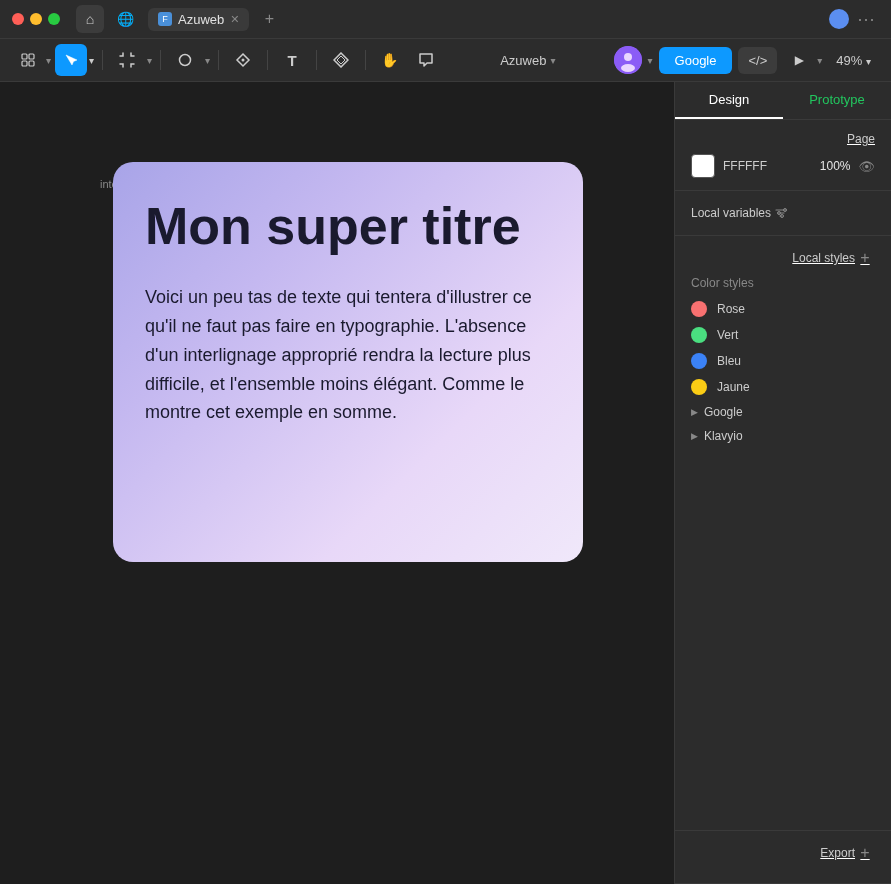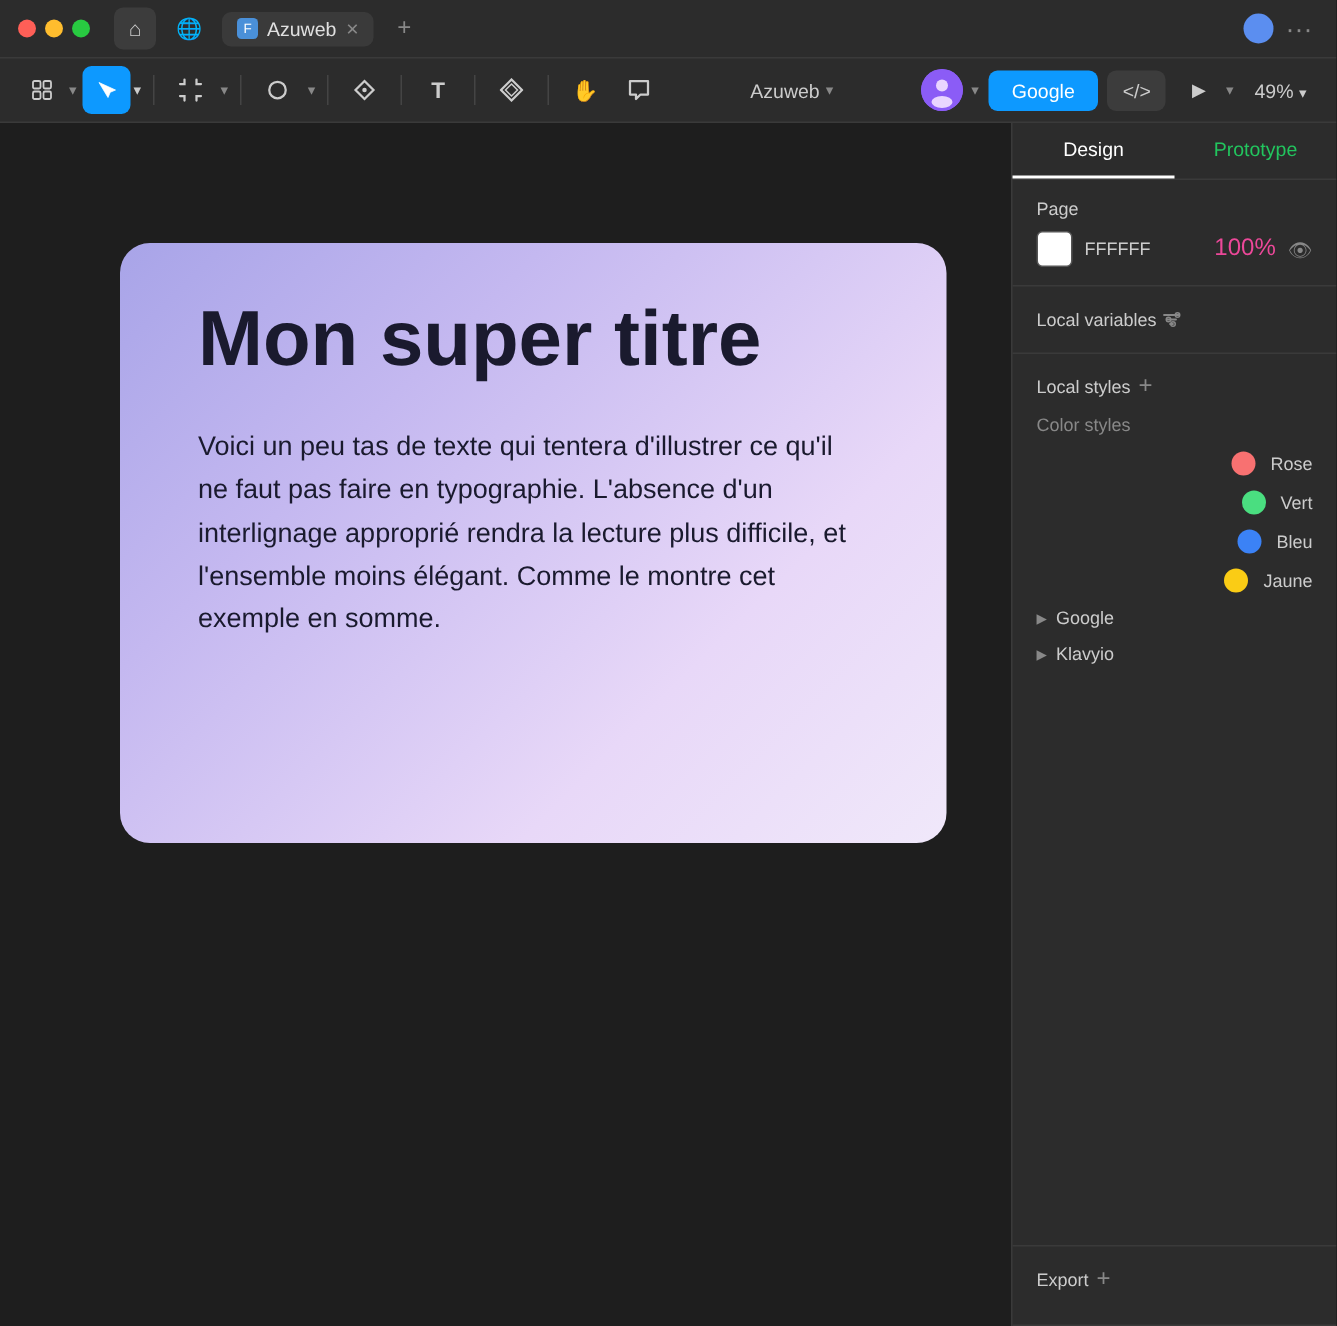--- a/index.html
+++ b/index.html
@@ -237,26 +237,26 @@
       position: absolute;
       top: 60px;
       left: 100px;
       font-size: 11px;
       color: #888;
       margin-top: 36px;
     }
     .design-card {
       position: absolute;
       top: 80px;
-      left: 80px;
-      width: 551px;
+      left: 113px;
+      width: 470px;
       height: 400px;
       border-radius: 20px;
       background: linear-gradient(135deg, #a8a4e8 0%, #c4b8f0 30%, #e8d8f8 70%, #f0e8fa 100%);
-      padding: 36px 52px;
+      padding: 36px 32px;
     }
     .card-title {
       font-size: 52px;
       font-weight: 900;
       color: #1a1a2e;
       line-height: 1.1;
       margin-bottom: 28px;
       font-family: -apple-system, BlinkMacSystemFont, 'Helvetica Neue', sans-serif;
     }
     .card-body {
@@ -291,22 +291,23 @@
       border-bottom: 2px solid #fff;
     }
 
     .panel-section {
       border-bottom: 1px solid #3a3a3a;
       padding: 12px 16px;
     }
     .section-header {
       display: flex;
       align-items: center;
-      justify-content: flex-start;
+      justify-content: flex-end;
       margin-bottom: 8px;
+      text-decoration: underline;
     }
     .section-title {
       font-size: 12px;
       font-weight: 500;
       color: #ccc;
     }
     .section-action {
       color: #888;
       font-size: 14px;
       cursor: pointer;
@@ -331,22 +332,22 @@
       border-radius: 4px;
       background: #fff;
       border: 1px solid #555;
     }
     .page-value {
       font-size: 12px;
       color: #ccc;
       flex: 1;
     }
     .page-percent {
-      font-size: 16px;
-      color: #ec4899;
+      font-size: 12px;
+      color: #e5e5e5;
     }
     .eye-btn {
       color: #888;
       font-size: 13px;
       cursor: pointer;
     }
 
     
     .variables-row {
       display: flex;
@@ -354,21 +355,20 @@
     }
 
     
     .color-style-item {
       display: flex;
       align-items: center;
       gap: 10px;
       padding: 5px 0;
       cursor: pointer;
       border-radius: 4px;
-      justify-content: flex-end;
     }
     .color-dot {
       width: 16px;
       height: 16px;
       border-radius: 50%;
       flex-shrink: 0;
     }
     .color-name {
       font-size: 12px;
       color: #ccc;

